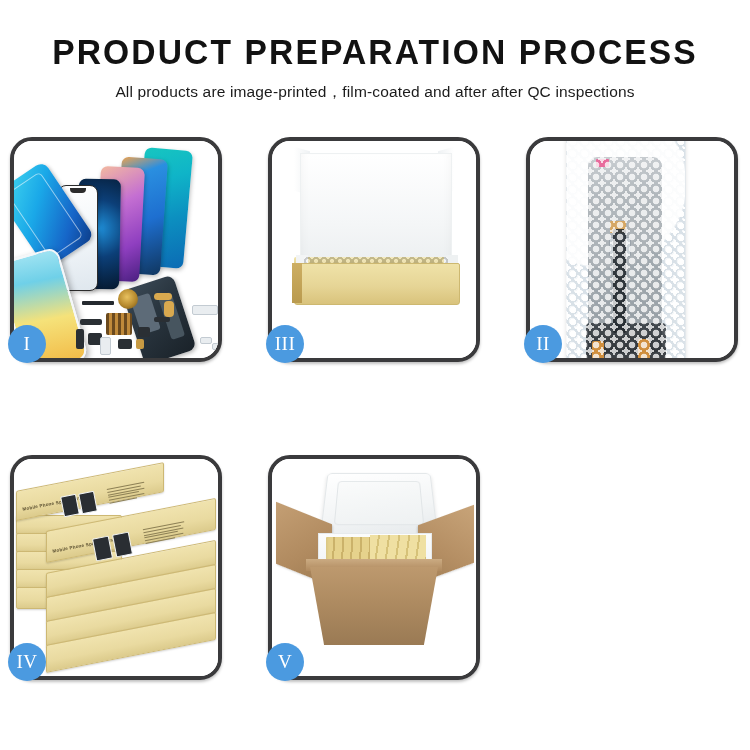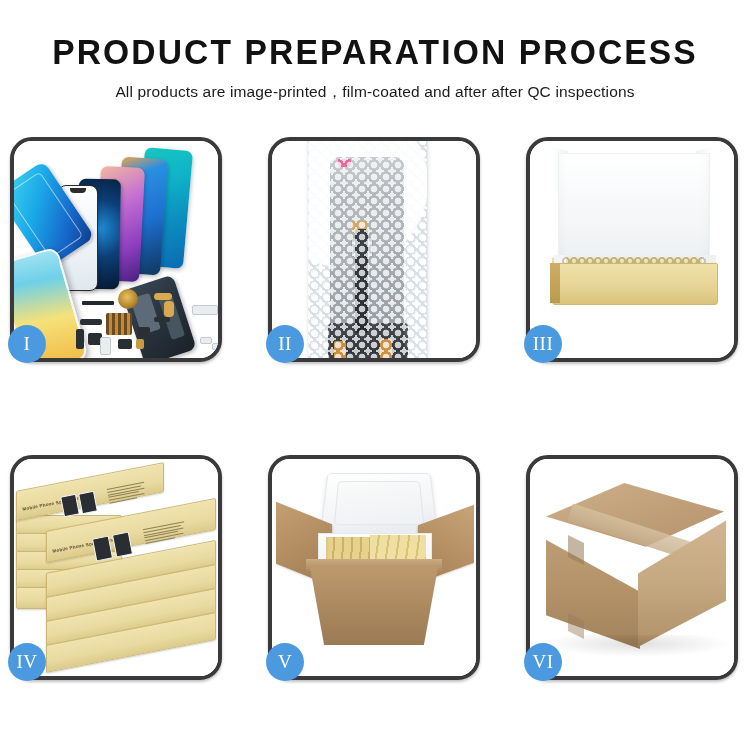--- a/index.html
+++ b/index.html
@@ -389,51 +389,51 @@
           <div class="chip" style="left:104px;top:198px;width:14px;height:10px;"></div>
           <div class="chip" style="left:140px;top:176px;width:16px;height:5px;"></div>
           <div class="chip white" style="left:178px;top:164px;width:24px;height:8px;"></div>
           <div class="chip white" style="left:186px;top:196px;width:10px;height:5px;"></div>
           <div class="chip white" style="left:198px;top:202px;width:8px;height:5px;"></div>
         </div>
       </div>
       <div class="badge">I</div>
     </div>
 
+    <div class="panel p3">
+      <div class="panel-inner">
+        <div class="lidL"></div>
+        <div class="lidR"></div>
+        <div class="foamback"></div>
+        <div class="trayedge"></div>
+        <div class="trayfoamL"></div>
+        <div class="trayfoamR"></div>
+        <div class="trayinner"></div>
+        <div class="traybody"></div>
+        <div class="traycornerL"></div>
+      </div>
+      <div class="badge">III</div>
+    </div>
+
     <div class="panel p2">
       <div class="panel-inner">
         <div class="bag"></div>
         <div class="lcd" style="left:58px;"></div>
         <div class="pinklabel" style="left:66px;"></div>
         <div class="tape" style="left:80px;"></div>
         <div class="connector" style="left:79px;"></div>
         <div class="flexcable" style="left:83px;"></div>
         <div class="bottomclump" style="left:56px;"></div>
         <div class="goldtab" style="left:62px;top:200px;"></div>
         <div class="goldtab" style="left:108px;top:198px;"></div>
         <div class="bubbleoverlay"></div>
       </div>
       <div class="badge">II</div>
     </div>
 
-    <div class="panel p3">
-      <div class="panel-inner">
-        <div class="lidL"></div>
-        <div class="lidR"></div>
-        <div class="foamback"></div>
-        <div class="trayedge"></div>
-        <div class="trayfoamL"></div>
-        <div class="trayfoamR"></div>
-        <div class="trayinner"></div>
-        <div class="traybody"></div>
-        <div class="traycornerL"></div>
-      </div>
-      <div class="badge">III</div>
-    </div>
-
     <div class="panel p4">
       <div class="panel-inner">
         <div class="stack">
 
           <div class="sbox" style="left:0px;top:40px;width:104px;height:18px;"></div>
           <div class="sbox" style="left:0px;top:58px;width:104px;height:18px;"></div>
           <div class="sbox" style="left:0px;top:76px;width:104px;height:18px;"></div>
           <div class="sbox" style="left:0px;top:94px;width:104px;height:18px;"></div>
           <div class="sbox" style="left:0px;top:112px;width:104px;height:20px;"></div>
 
@@ -480,27 +480,15 @@
         <div class="foaminner"></div>
         <div class="goldpack"></div>
         <div class="goldpack2"></div>
         <div class="shadowline"></div>
         <div class="cartonrim"></div>
         <div class="cartonbody"></div>
       </div>
       <div class="badge">V</div>
     </div>
 
-    <div class="panel p6">
-      <div class="panel-inner">
-        <div class="boxtop"></div>
-        <div class="tape"></div>
-        <div class="boxleft"></div>
-        <div class="boxright"></div>
-        <div class="sealL"></div>
-        <div class="sealB"></div>
-        <div class="shadow"></div>
-      </div>
-      <div class="badge">VI</div>
-    </div>
 
   </div>
 </div>
 
 </body></html>

